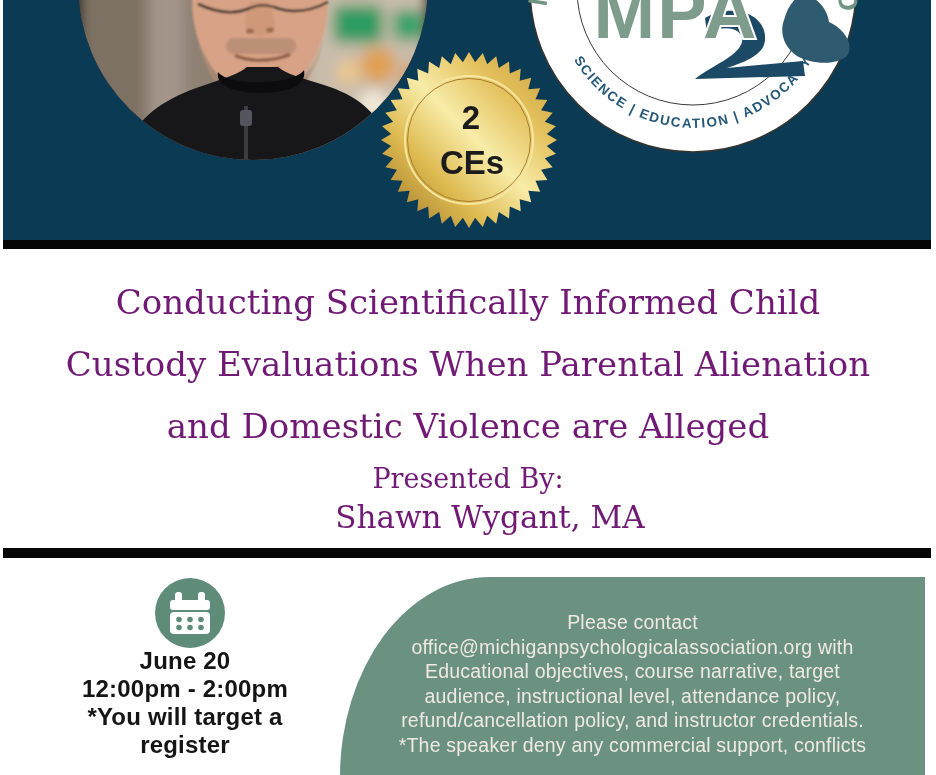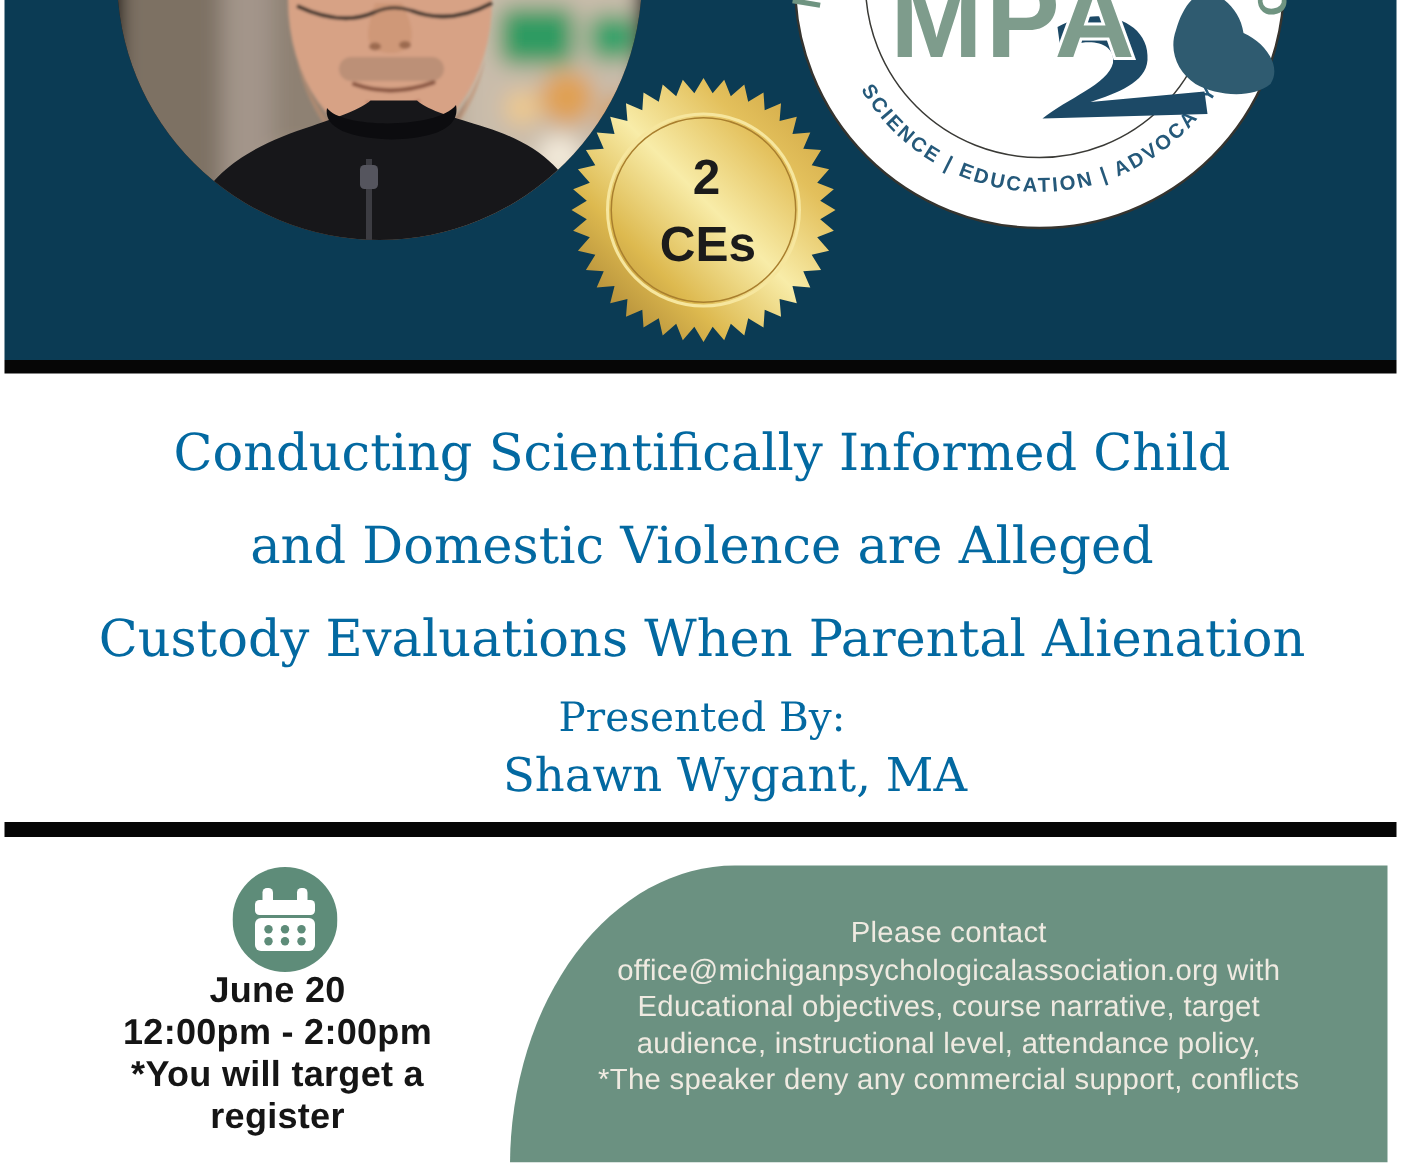--- a/index.html
+++ b/index.html
@@ -8,21 +8,21 @@
   
   .header{position:absolute;left:3px;top:0;width:928px;height:240px;background:#0B3B54;overflow:hidden;}
   .photo-wrap{position:absolute;left:75px;top:-190px;width:350px;height:350px;border-radius:50%;overflow:hidden;}
   .logo-svg{position:absolute;left:510px;top:0;width:360px;height:175px;}
   .badge-svg{position:absolute;left:376px;top:50px;width:180px;height:180px;}
   
   .bar{position:absolute;left:3px;width:928px;background:#060606;}
   .bar1{top:240px;height:9px;}
   .bar2{top:548px;height:10px;}
   
-  .titleblock{position:absolute;left:0;top:249px;width:936px;text-align:center;color:#0369a1;}
+  .titleblock{position:absolute;left:0;top:249px;width:936px;text-align:center;color:#701a75;}
   .title-line{font-family:"DejaVu Serif","Liberation Serif",serif;font-size:34px;line-height:62px;
               font-weight:500;padding:0 10px;}
   .titleblock .pad{height:22px;}
   .presented{font-family:"DejaVu Serif","Liberation Serif",serif;font-size:27px;line-height:36px;margin-top:4px;}
   .presenter{font-family:"DejaVu Serif","Liberation Serif",serif;font-size:31px;line-height:40px;margin-left:44px;}
   
   .bottom{position:absolute;left:0;top:558px;width:936px;height:217px;background:#ffffff;}
   .cal-icon{position:absolute;left:155px;top:20px;width:70px;height:70px;}
   .event-text{position:absolute;left:20px;top:89px;width:330px;text-align:center;
               font-weight:bold;font-size:24px;line-height:28px;color:#151515;letter-spacing:0.2px;}
@@ -123,22 +123,22 @@
       <text x="93" y="124" text-anchor="middle" font-family="Liberation Sans, sans-serif" font-size="33" font-weight="bold" fill="#1B1B1B">CEs</text>
     </svg>
   </div>
 
   <div class="bar bar1"></div>
   <div class="bar bar2"></div>
 
   <div class="titleblock">
     <div class="pad"></div>
     <div class="title-line">Conducting Scientifically Informed Child</div>
+    <div class="title-line">Custody Evaluations When Parental Alienation</div>
     <div class="title-line">and Domestic Violence are Alleged</div>
-    <div class="title-line">Custody Evaluations When Parental Alienation</div>
     <div class="presented">Presented By:</div>
     <div class="presenter">Shawn Wygant, MA</div>
   </div>
 
   <div class="bottom">
 
     <div class="cal-icon">
       <svg width="70" height="70" viewBox="0 0 70 70">
         <circle cx="35" cy="35" r="35" fill="#5E8C79"></circle>
         <rect x="20" y="14" width="7" height="13" rx="3" fill="#ffffff"></rect>
@@ -160,17 +160,18 @@
       <div>*You will target a</div>
       <div>register</div>
     </div>
 
     <div class="contact-box">
       <div class="contact-lines">
         <div>Please contact</div>
         <div>office@michiganpsychologicalassociation.org with</div>
         <div>Educational objectives, course narrative, target</div>
         <div>audience, instructional level, attendance policy,</div>
+        <div>refund/cancellation policy, and instructor credentials.</div>
         <div>*The speaker deny any commercial support, conflicts</div>
       </div>
     </div>
   </div>
 </div>
 
 </body></html>

